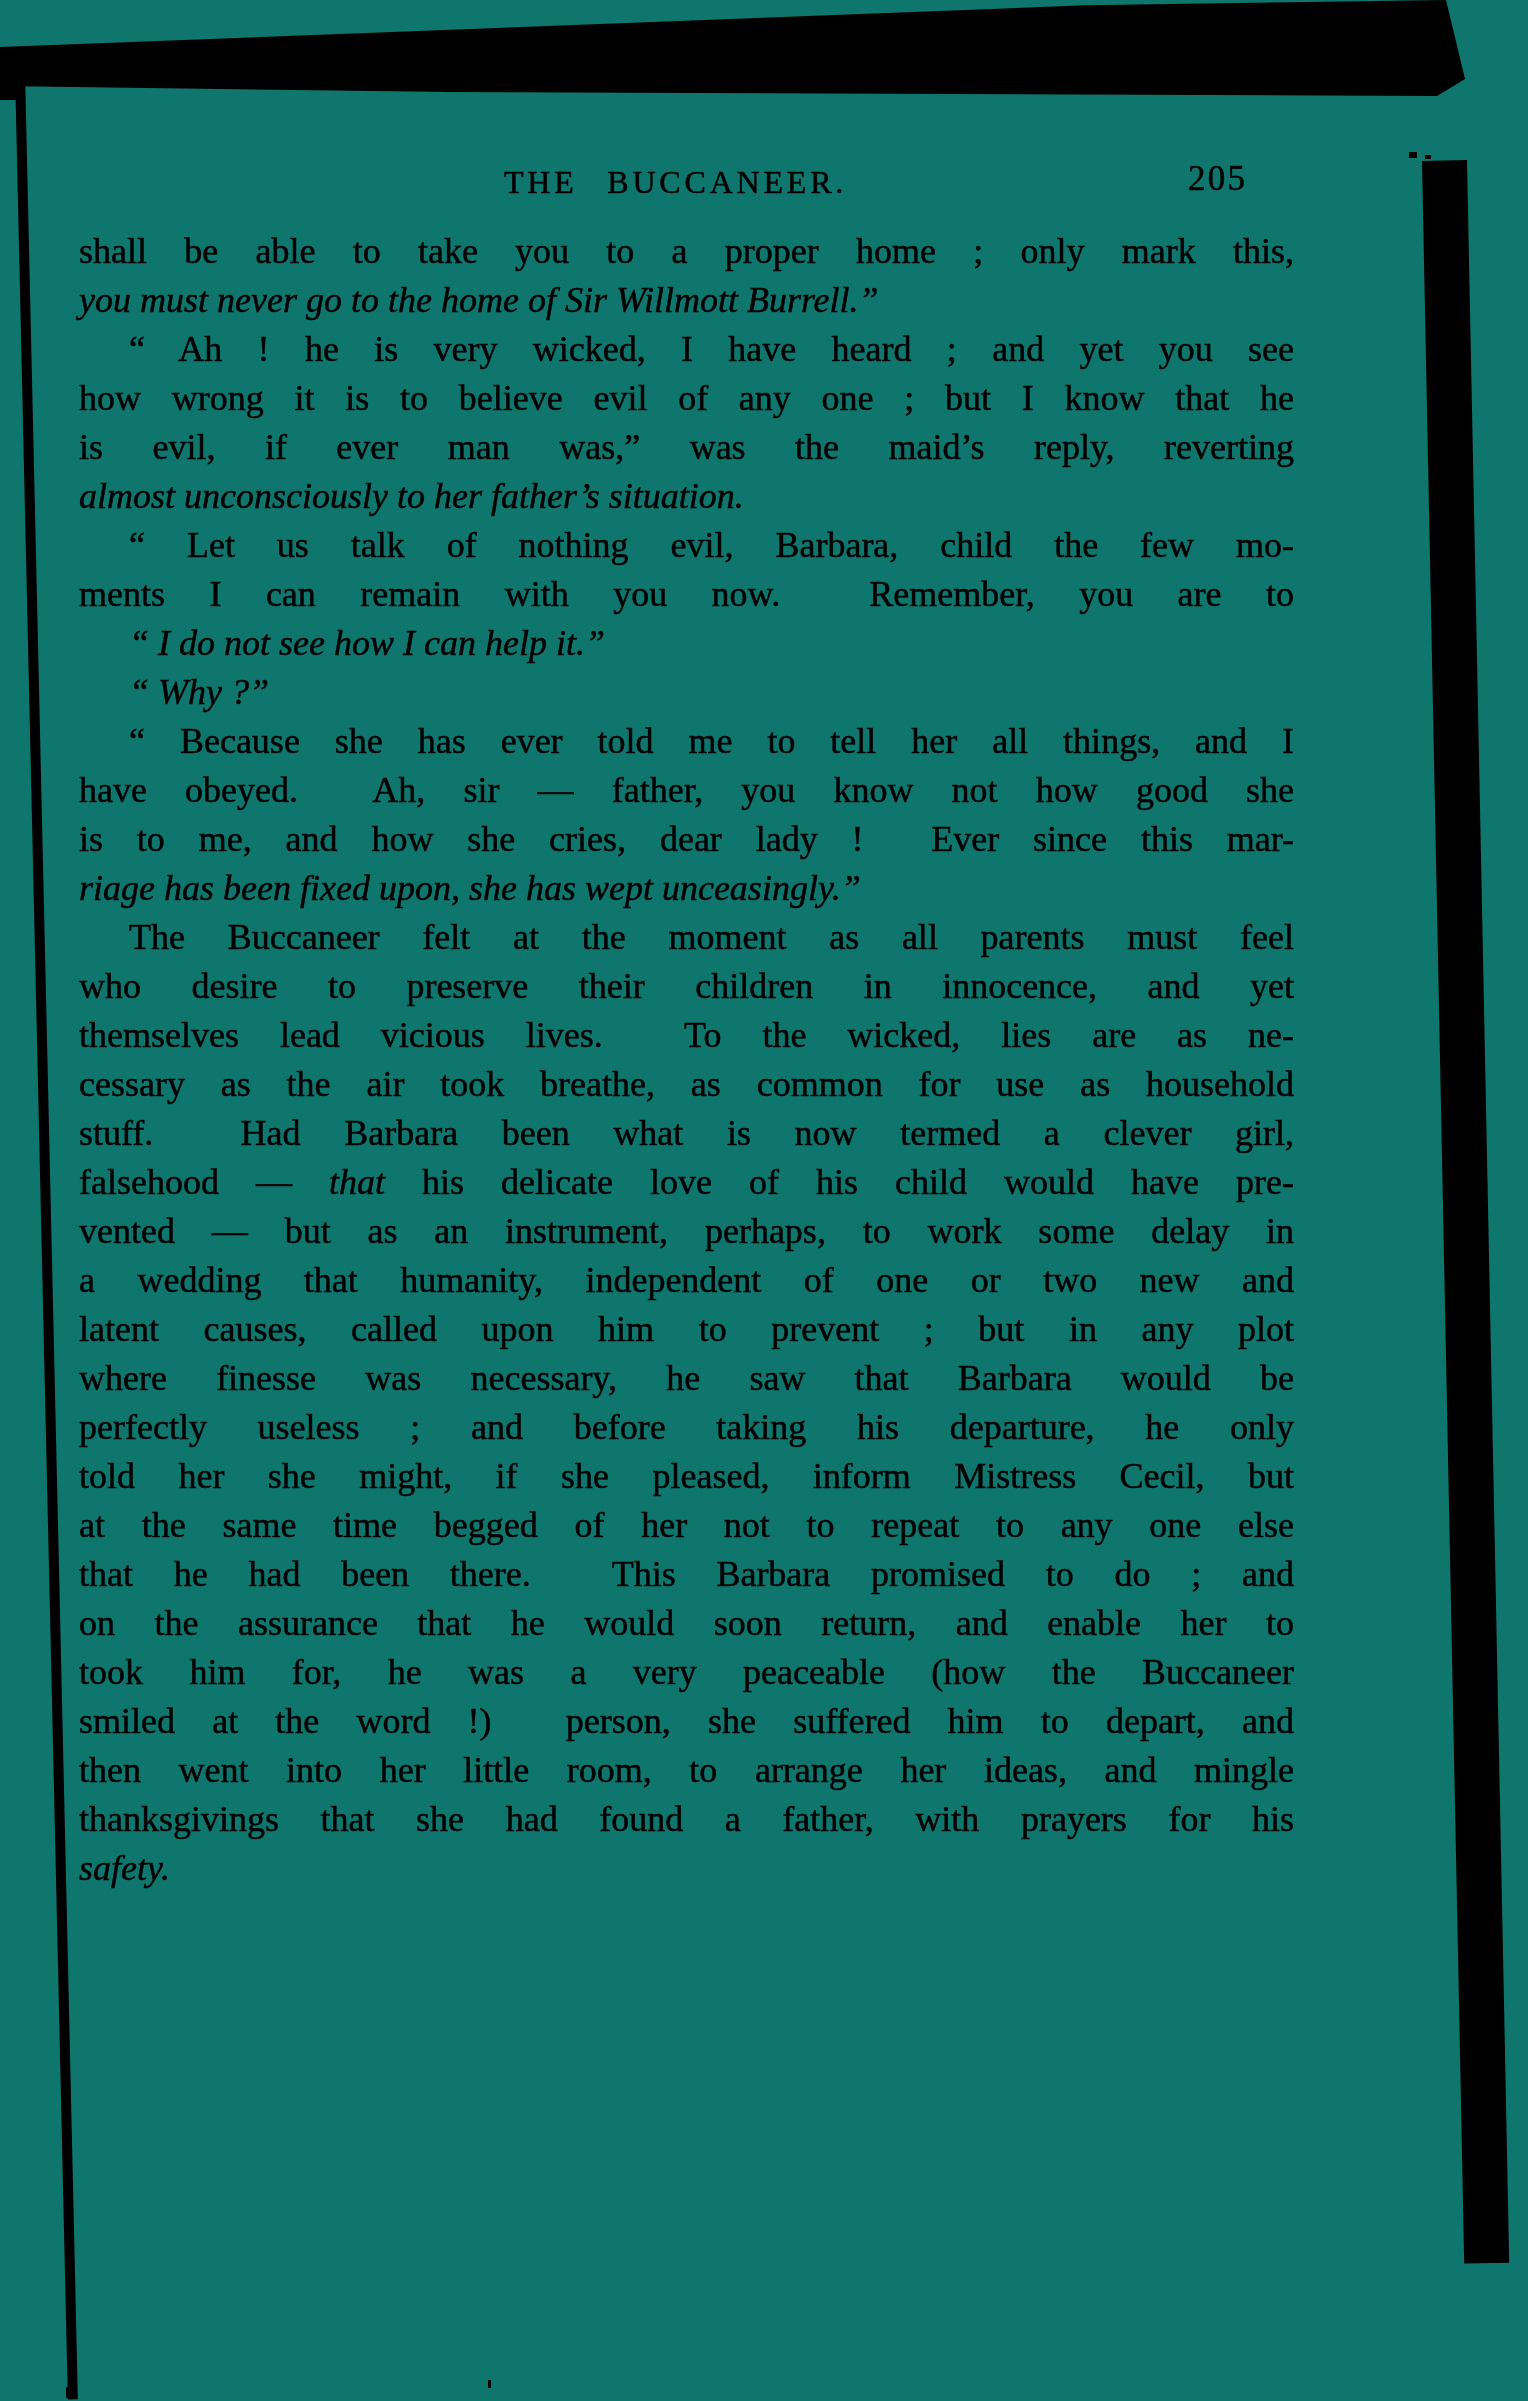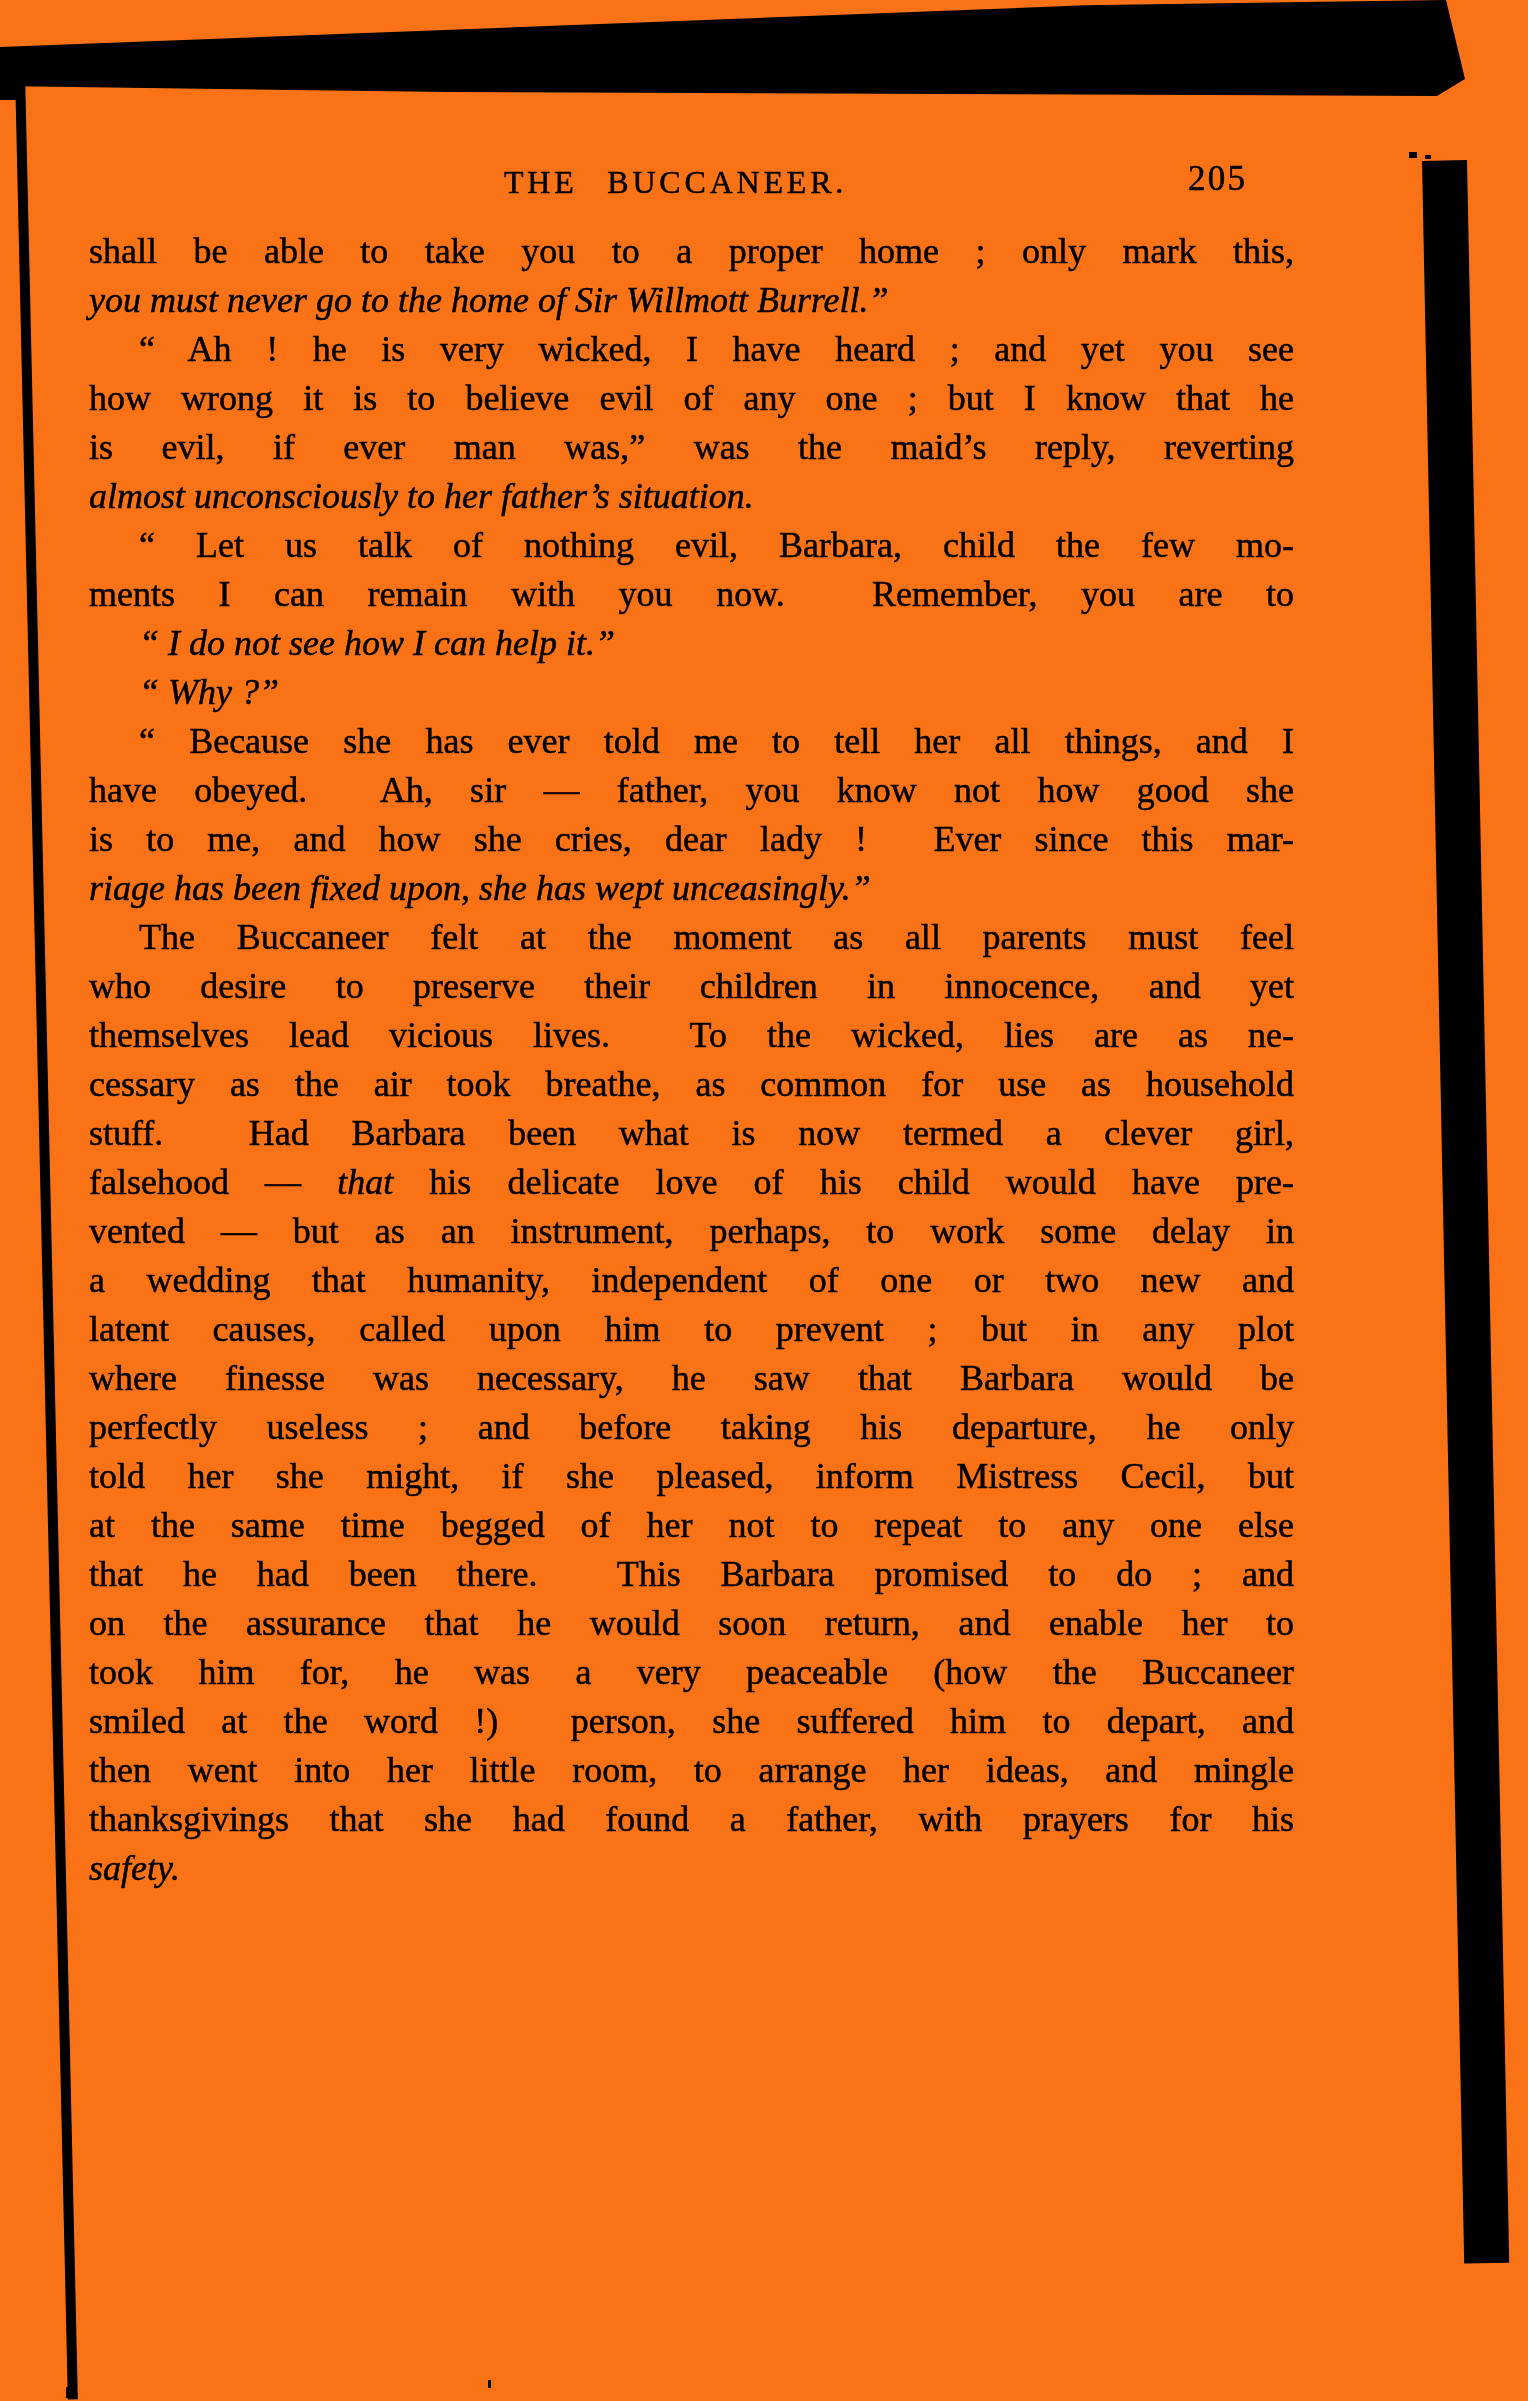--- a/index.html
+++ b/index.html
@@ -1,17 +1,17 @@
 <!DOCTYPE html>
 <html style="font-size:12px"><head>
 <meta charset="utf-8">
 <style>
   html,body{margin:0;padding:0;background:#e8e8e8;}
   .page{
-    position:relative;width:1529px;height:2401px;background:#f97316;
+    position:relative;width:1529px;height:2401px;background:#0f766e;
     font-family:"Liberation Serif",serif;color:#000;overflow:hidden;
   }
   
   .top-band{
     position:absolute;left:0;top:0;width:1529px;height:101px;background:#000;
     clip-path:polygon(0px 47px,1085px 5.3px,1446px 0px,1465px 79px,1437px 96px,451px 92px,0px 86px);
   }
   
   .left-rule{
     position:absolute;left:15px;top:71px;width:9.8px;height:2329px;background:#000;
@@ -35,21 +35,21 @@
     -webkit-text-stroke:0.5px #000;white-space:pre;
   }
   .pagenum{
     position:absolute;top:159px;left:1188px;font-size:35px;letter-spacing:2.3px;
     -webkit-text-stroke:0.5px #000;
   }
   .body-text{
     position:absolute;left:79px;top:227px;width:1215px;
     font-size:36px;line-height:49px;-webkit-text-stroke:0.5px #000;
   }
-  .line{text-align:justify;text-align-last:justify;white-space:pre-wrap;margin-left:10px;}
+  .line{text-align:justify;text-align-last:justify;white-space:pre-wrap;}
   .line.last{text-align-last:left;font-style:italic;}
   .line.indent{text-indent:50px;}
   .line i{font-style:italic;}
 </style>
 </head>
 <body>
 
 <div class="page">
   <div class="top-band"></div>
   <div class="left-rule"></div>

